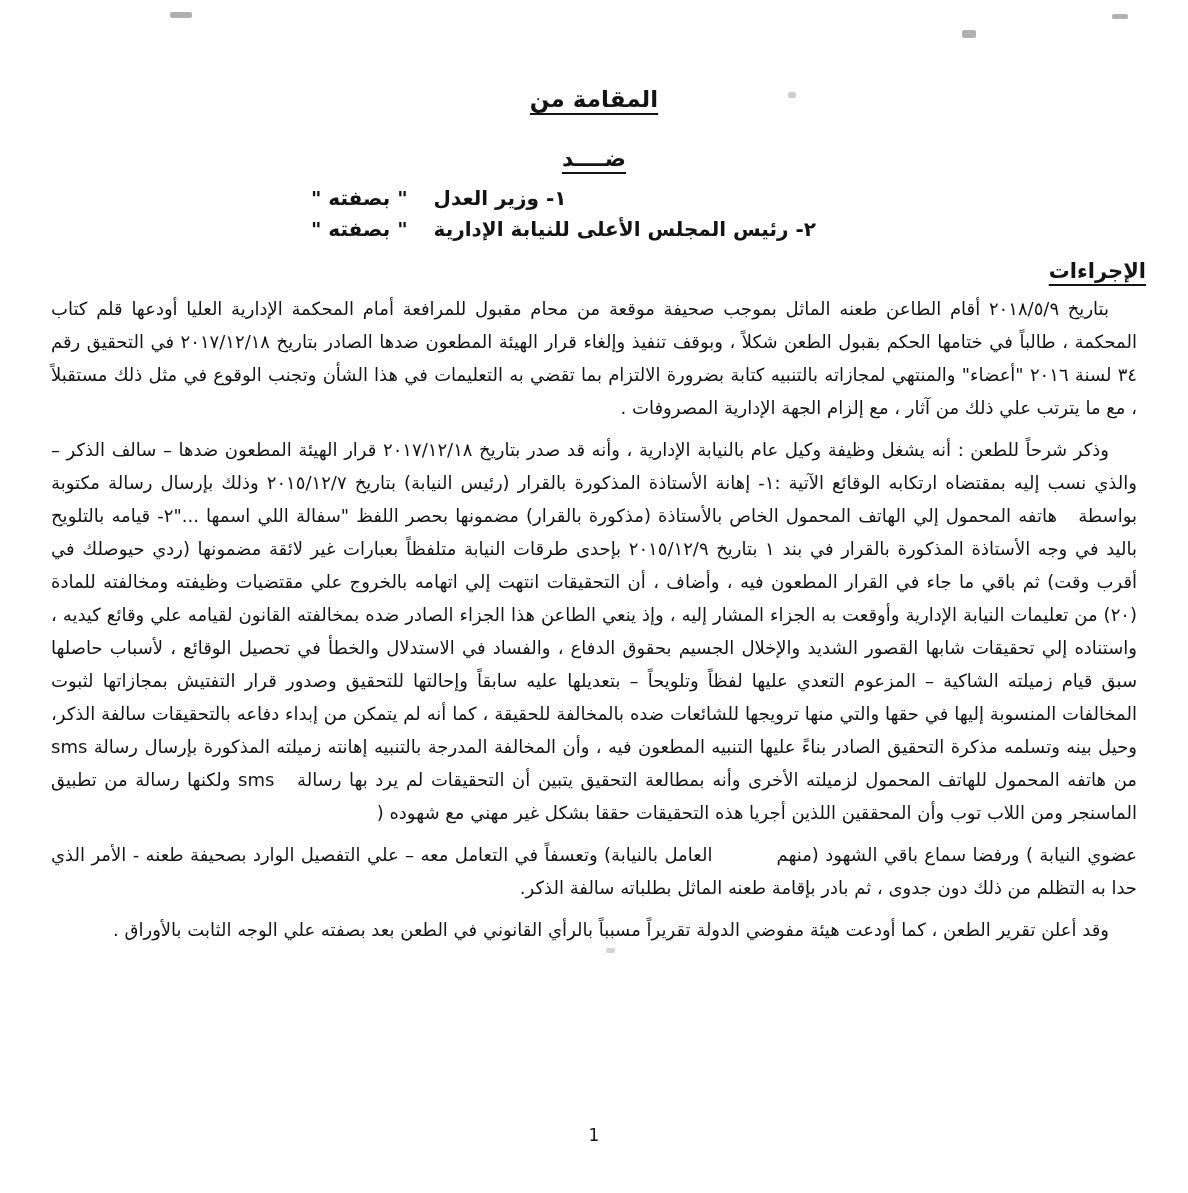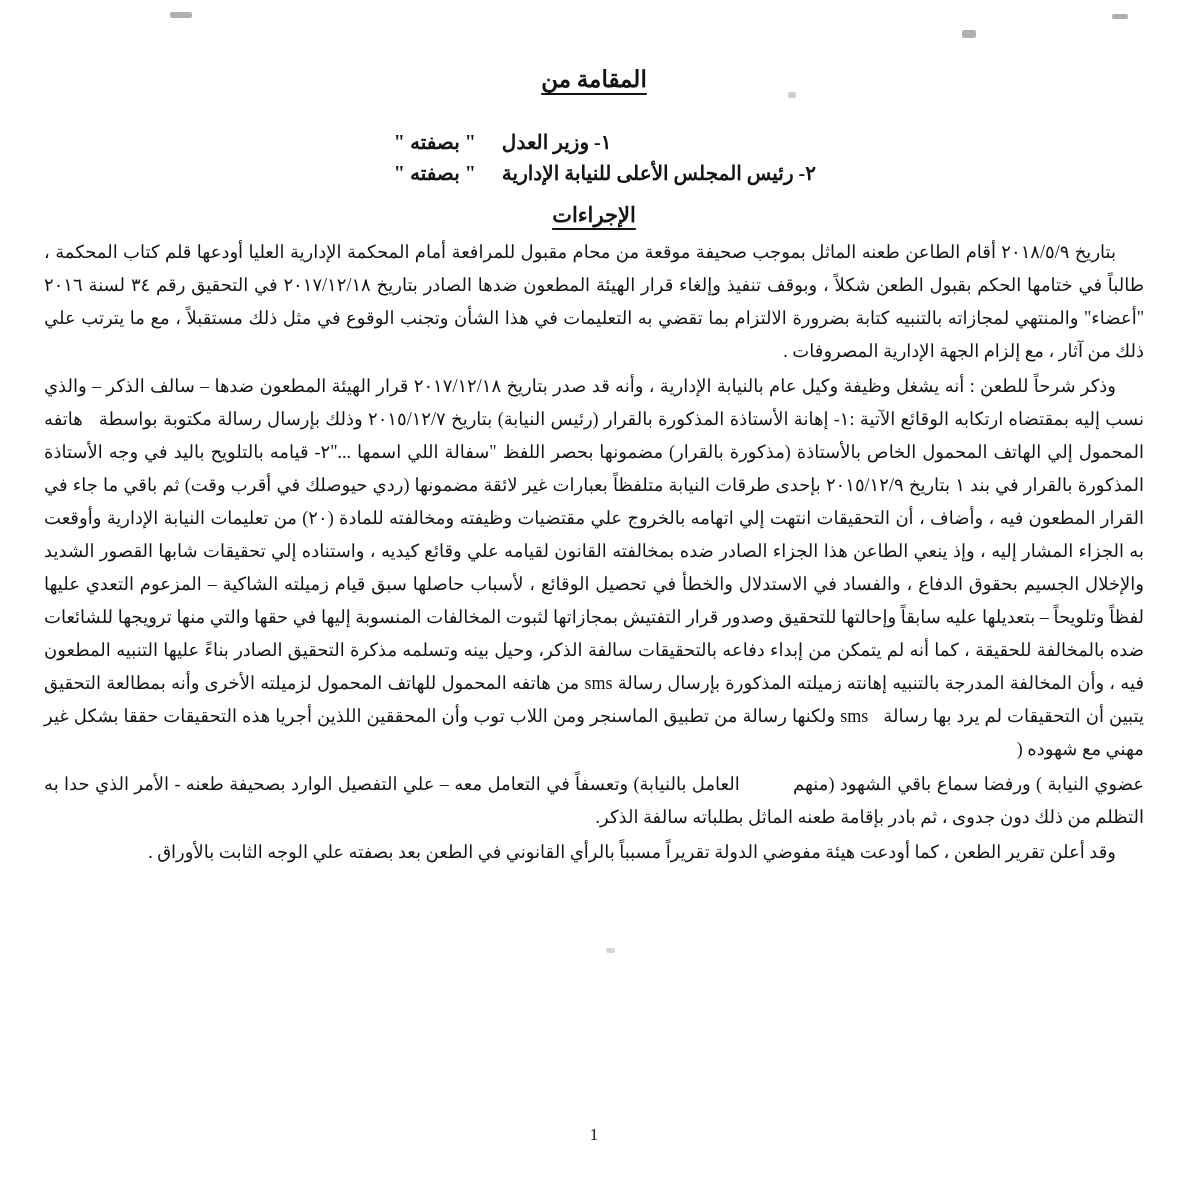--- a/index.html
+++ b/index.html
@@ -14,22 +14,21 @@
     color: #141414;
     direction: rtl;
     position: relative;
     overflow: hidden;
   }
   .page {
     position: relative;
     box-sizing: border-box;
     width: 100%;
     height: 100%;
-    padding: 66px 42px 0 42px;
-    font-family: Liberation Serif, serif;
+    padding: 86px 42px 0 42px;
   }
   .doc-title {
     text-align: center;
     font-size: 23px;
     font-weight: bold;
     margin: 0 0 34px 0;
   }
   .doc-title span, .versus span, .section-heading span {
     text-decoration: underline;
     text-underline-offset: 6px;
@@ -47,30 +46,30 @@
     column-gap: 26px;
     font-size: 20px;
     font-weight: bold;
     line-height: 31px;
     margin: 0 330px 6px auto;
     justify-content: start;
   }
   .party-name { text-align: left; white-space: nowrap; }
   .party-capacity { text-align: right; white-space: nowrap; }
   .section-heading {
-    text-align: center;
+    text-align: right;
     font-size: 21px;
     font-weight: bold;
     margin: 14px 0 8px 0;
   }
   .body-text {
     font-size: 18px;
     line-height: 33px;
     text-align: justify;
-    margin: 2px;
+    margin: 9px;
   }
   .indent { text-indent: 28px; }
   .page-number {
     position: absolute;
     bottom: 48px;
     left: 0;
     width: 100%;
     text-align: center;
     font-size: 17px;
     direction: ltr;
@@ -93,20 +92,21 @@
 <div class="page">
 
   <span class="scan-artifact art-1"></span>
   <span class="scan-artifact art-2"></span>
   <span class="scan-artifact art-3"></span>
   <span class="scan-artifact art-4"></span>
   <span class="scan-artifact art-5"></span>
 
   <h1 class="doc-title"><span>المقامة من</span></h1>
 
+  <div class="versus"><span>ضــــد</span></div>
 
   <div class="parties">
     <span class="party-name">١- وزير العدل</span>
     <span class="party-capacity">" بصفته "</span>
     <span class="party-name">٢- رئيس المجلس الأعلى للنيابة الإدارية</span>
     <span class="party-capacity">" بصفته "</span>
   </div>
 
   <h2 class="section-heading"><span>الإجراءات</span></h2>
 

